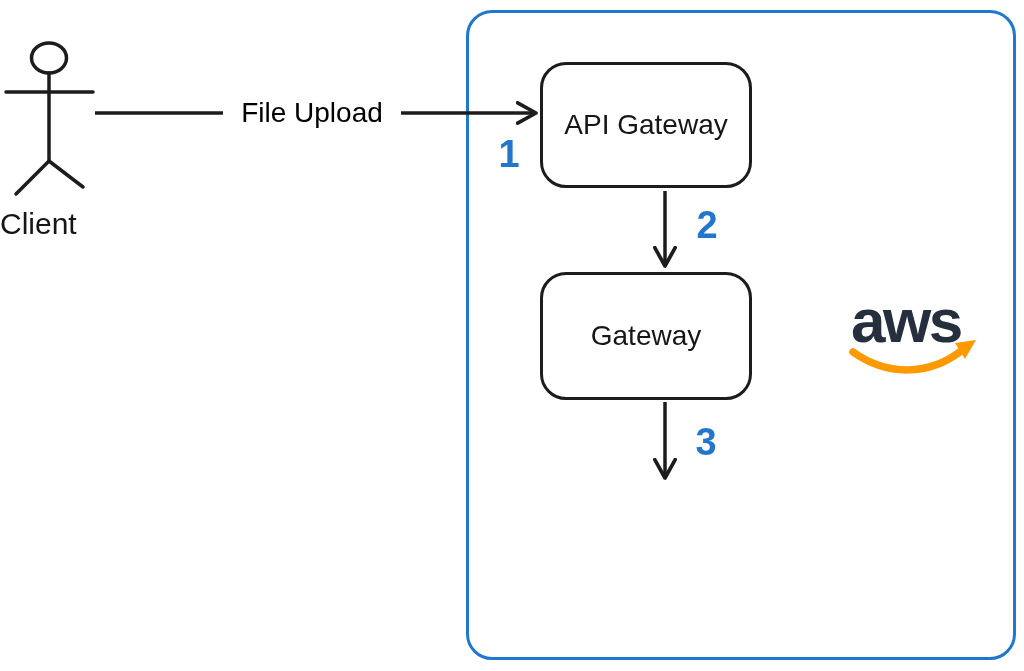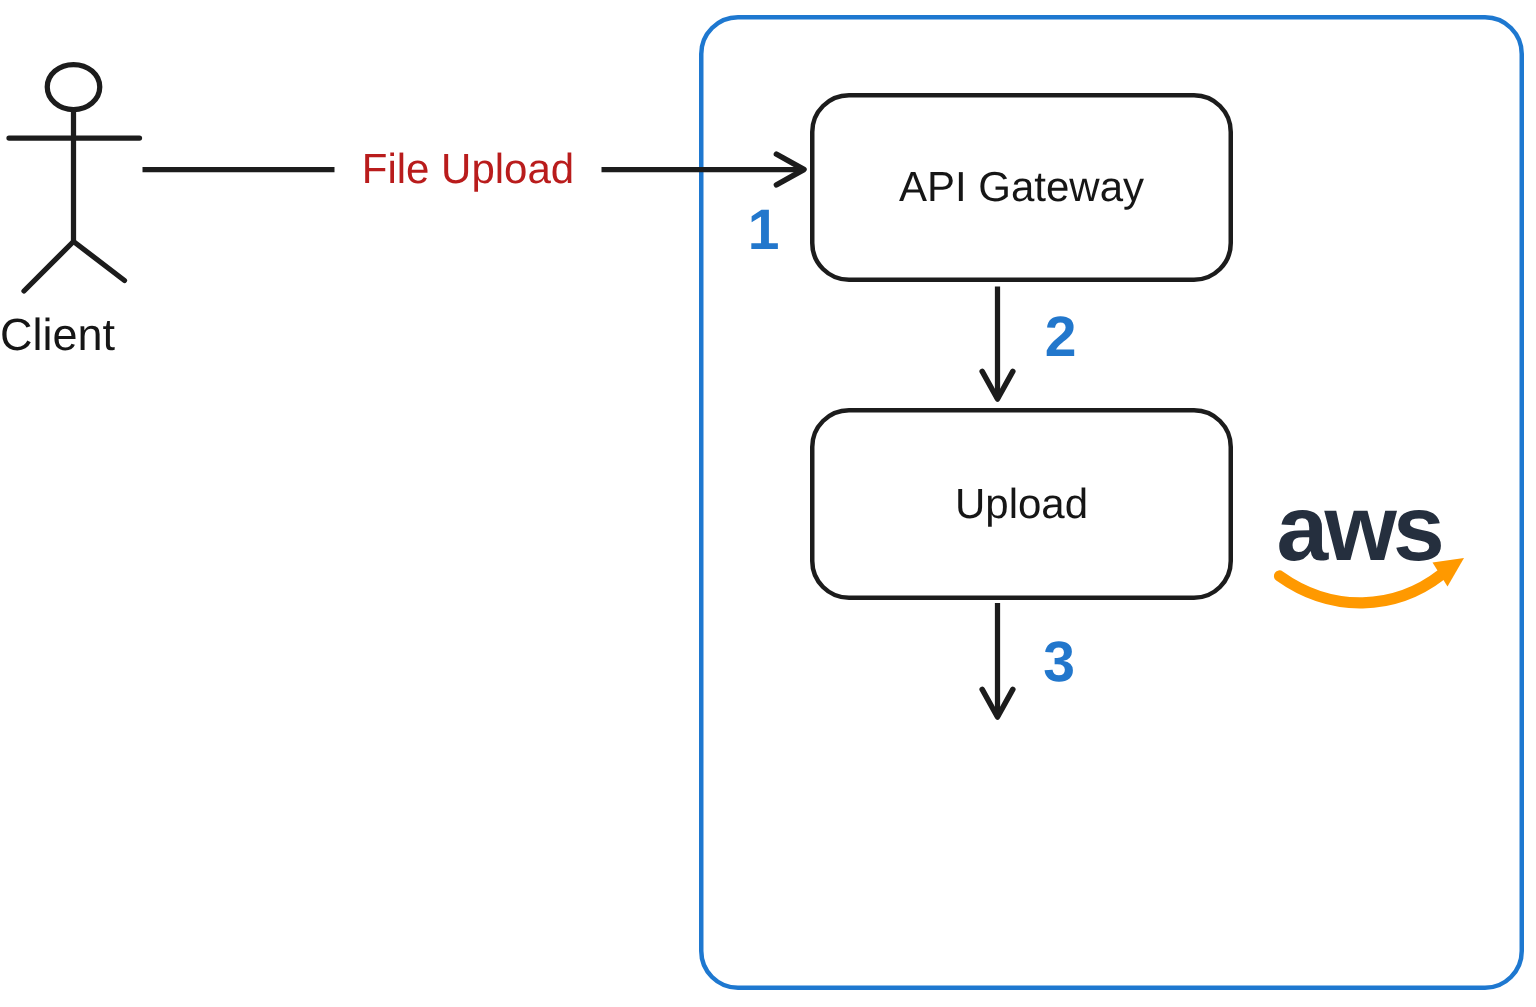--- a/index.html
+++ b/index.html
@@ -32,21 +32,21 @@
     height: 650px;
     border: 3.5px solid #1e78d0;
     border-radius: 26px;
     background: transparent;
     box-sizing: border-box;
     z-index: 1;
   }
   .node {
     position: absolute;
     left: 540px;
-    width: 282px;
+    width: 212px;
     border: 3.5px solid #1c1c1c;
     border-radius: 26px;
     background: #ffffff;
     box-sizing: border-box;
     display: flex;
     align-items: center;
     justify-content: center;
     font-size: 28px;
     color: #161616;
     z-index: 3;
@@ -58,21 +58,21 @@
     position: absolute;
     left: 223px;
     top: 94px;
     width: 178px;
     height: 38px;
     background: #ffffff;
     display: flex;
     align-items: center;
     justify-content: center;
     font-size: 28px;
-    color: #b91c1c;
+    color: #000000;
     z-index: 3;
     white-space: nowrap;
     text-align: right;
   }
   .step-num {
     position: absolute;
     width: 32px;
     text-align: center;
     font-size: 38px;
     font-weight: 600;
@@ -92,21 +92,20 @@
     z-index: 3;
     white-space: nowrap;
   }
   .aws-logo {
     position: absolute;
     left: 845px;
     top: 288px;
     width: 140px;
     height: 100px;
     z-index: 3;
-    margin-top: 32px;
   }
   .aws-logo-text {
     position: absolute;
     left: 6px;
     top: 2px;
     font-size: 62px;
     font-weight: bold;
     letter-spacing: -2.5px;
     line-height: 1;
     color: #252F3E;
@@ -145,21 +144,21 @@
 
     <line x1="665" y1="191" x2="665" y2="266" stroke="#1c1c1c" stroke-width="3.5" marker-end="url(#arrowV)"></line>
 
     <line x1="665" y1="402" x2="665" y2="478" stroke="#1c1c1c" stroke-width="3.5" marker-end="url(#arrowV)"></line>
   </svg>
 
   <div class="node node-api">
     <span>API Gateway</span>
   </div>
   <div class="node node-lambda">
-    <span>Upload</span>
+    <span>Gateway</span>
   </div>
 
   <div class="edge-label">File Upload</div>
 
   <div class="step-num step-1">1</div>
   <div class="step-num step-2">2</div>
   <div class="step-num step-3">3</div>
 
   <div class="actor-label">Client</div>
 

